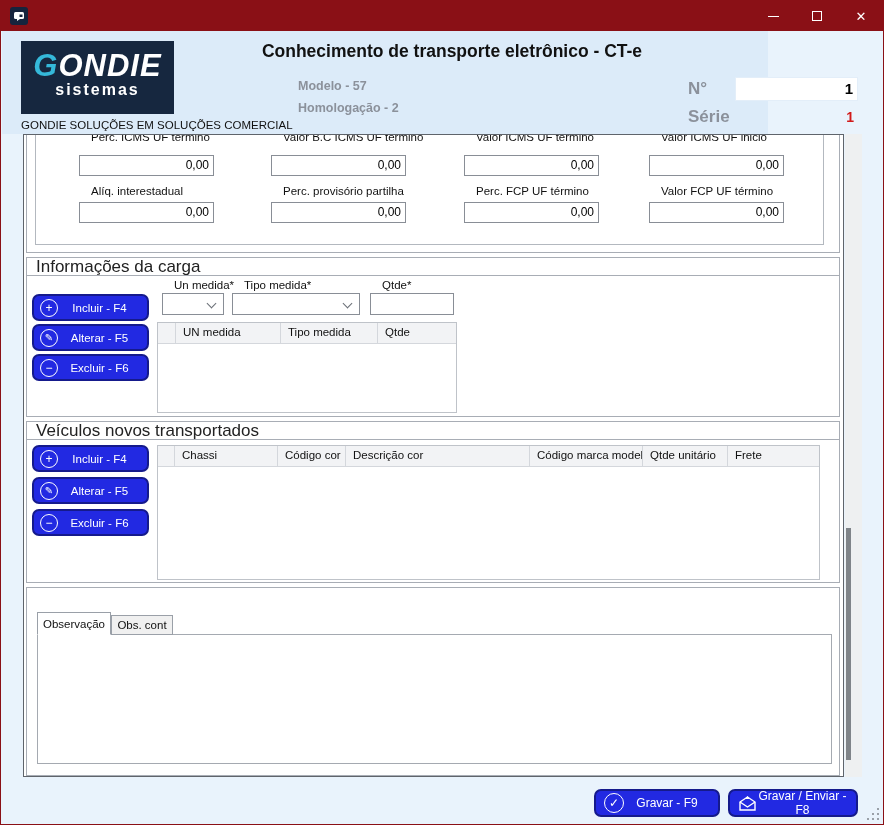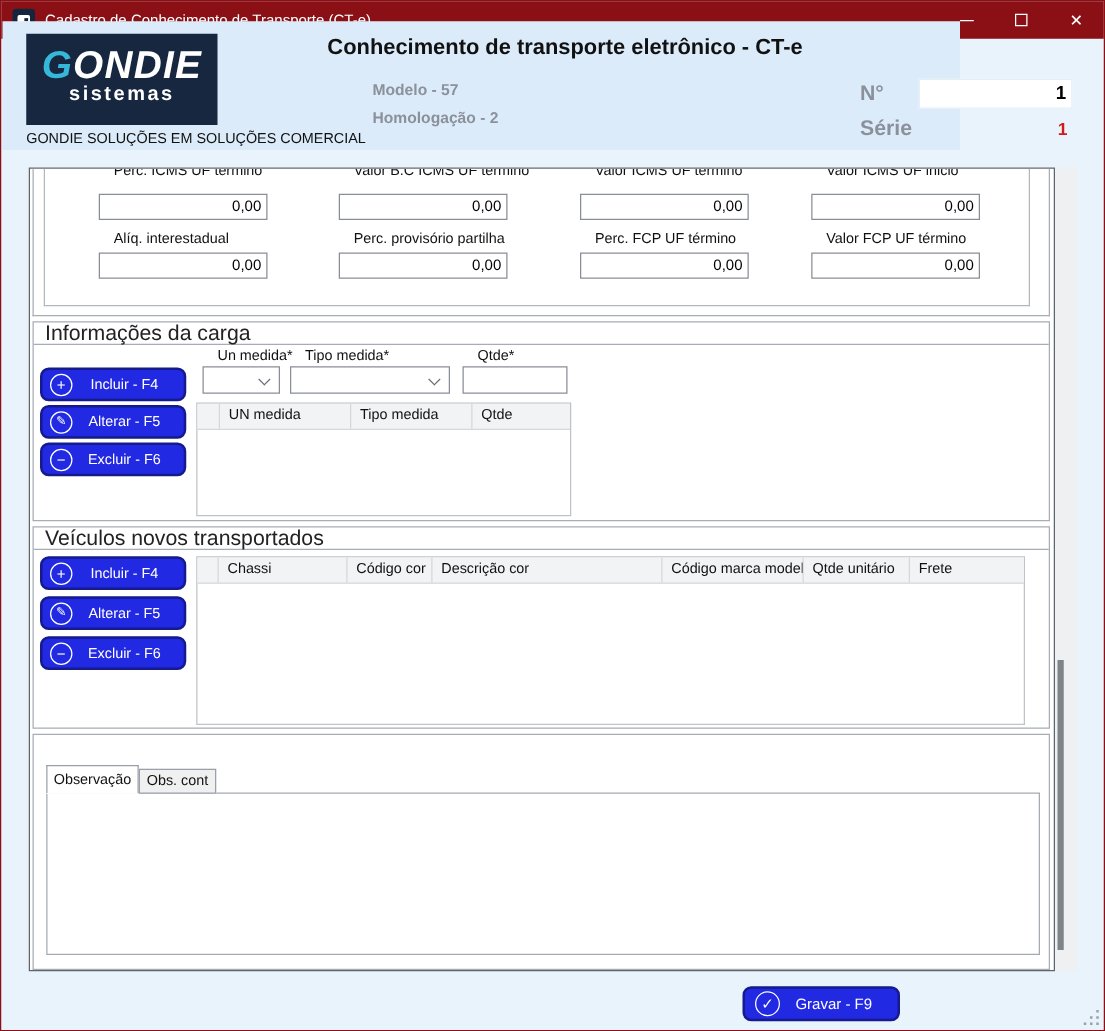--- a/index.html
+++ b/index.html
@@ -12,21 +12,21 @@
   .titlebar { position:absolute; left:0; top:0; width:100%; height:30px; background:#8a1016; display:flex; align-items:center; }
   .app-icon { width:18px; height:18px; margin-left:9px; background:#16243d; border-radius:3px; display:flex; align-items:center; justify-content:center; }
   .app-icon svg { display:block; }
   .title-text { color:#ffffff; font-size:12px; margin-left:8px; }
   .win-btn { position:absolute; top:0; width:44px; height:30px; display:flex; align-items:center; justify-content:center; color:#fff; }
   .win-btn.min span { display:block; width:11px; height:1px; background:#fff; }
   .win-btn.max span { display:block; width:10px; height:10px; border:1px solid #fff; }
   .win-btn.close { font-size:13px; }
 
   
-  .header { position:absolute; left:1px; top:16px; width:766px; height:103px; background:#dcebf9;padding-left:48px; }
+  .header { position:absolute; left:1px; top:30px; width:766px; height:103px; background:#dcebf9;padding-left:48px; }
   .logo { position:absolute; left:19px; top:10px; width:153px; height:73px; background:#16273f; color:#fff; text-align:center; padding-top:10px; }
   .logo .brand { font-size:31px; font-weight:bold; font-style:italic; letter-spacing:1px; line-height:30px; color:#fff; }
   .logo .brand .g { color:#35b8d9; }
   .logo .sub { font-size:16px; font-weight:bold; letter-spacing:2px; line-height:18px; }
   .tagline { position:absolute; left:19px; top:88px; font-size:11.5px; color:#111; }
   .main-title { position:absolute; left:180px; top:10px; width:540px; text-align:center; font-size:17.5px; font-weight:bold; color:#111; }
   .gray-bold { color:#8b919b; font-weight:bold; font-size:12.5px; }
   .groupbox { border:1px solid #b8bcc2; border-radius:2px; position:absolute; }
   .groupbox > .gb-caption { position:absolute; top:-8px; left:6px; background:#dcebf9; padding:0 3px; font-size:11px; font-weight:bold; color:#111; }
   .radio-row { display:flex; align-items:center; gap:6px; margin:4px 0 0 6px; }
@@ -84,21 +84,20 @@
 <div class="window">
 
   <div class="titlebar">
     <div class="app-icon">
       <svg width="12" height="12" viewBox="0 0 12 12">
         <rect x="1" y="2" width="10" height="7" rx="1.5" fill="#ffffff"></rect>
         <path d="M4 9 L4 11 L7 9 Z" fill="#ffffff"></path>
         <rect x="6.5" y="4.5" width="3" height="2.5" fill="#16243d"></rect>
       </svg>
     </div>
-    <span class="title-text">Cadastro de Conhecimento de Transporte (CT-e)</span>
     <div class="win-btn min" style="right:88px;">
         <span></span>
       </div>
     <div class="win-btn max" style="right:44px;">
         <span></span>
       </div>
     <div class="win-btn close" style="right:0;">
         <span>✕</span>
       </div>
   </div>
@@ -221,20 +220,30 @@
   </div>
 
   <div class="v-scroll-track">
     <div class="v-scroll-thumb"></div>
   </div>
 
   <div class="footer-btn" style="left:593px; top:788px; width:126px;">
     <span class="circle">✓</span>
     <span class="btn-label">Gravar - F9</span>
   </div>
+  <div class="footer-btn" style="left:727px; top:788px; width:130px;">
+    <span style="display:flex;">
+      <svg width="19" height="17" viewBox="0 0 19 17">
+        <path d="M2 7 L9.5 2 L17 7 L17 15 L2 15 Z" fill="none" stroke="#ffffff" stroke-width="1.4"></path>
+        <path d="M2 7 L9.5 12 L17 7" fill="none" stroke="#ffffff" stroke-width="1.4"></path>
+        <path d="M9.5 1 L12 4 L7 4 Z" fill="#ffffff"></path>
+      </svg>
+    </span>
+    <span class="btn-label">Gravar / Enviar - F8</span>
+  </div>
 
   <div class="grip">
     <i style="right:0; bottom:0;"></i>
       <i style="right:5px; bottom:0;"></i>
       <i style="right:10px; bottom:0;"></i>
     <i style="right:0; bottom:5px;"></i>
       <i style="right:5px; bottom:5px;"></i>
     <i style="right:0; bottom:10px;"></i>
   </div>
 

